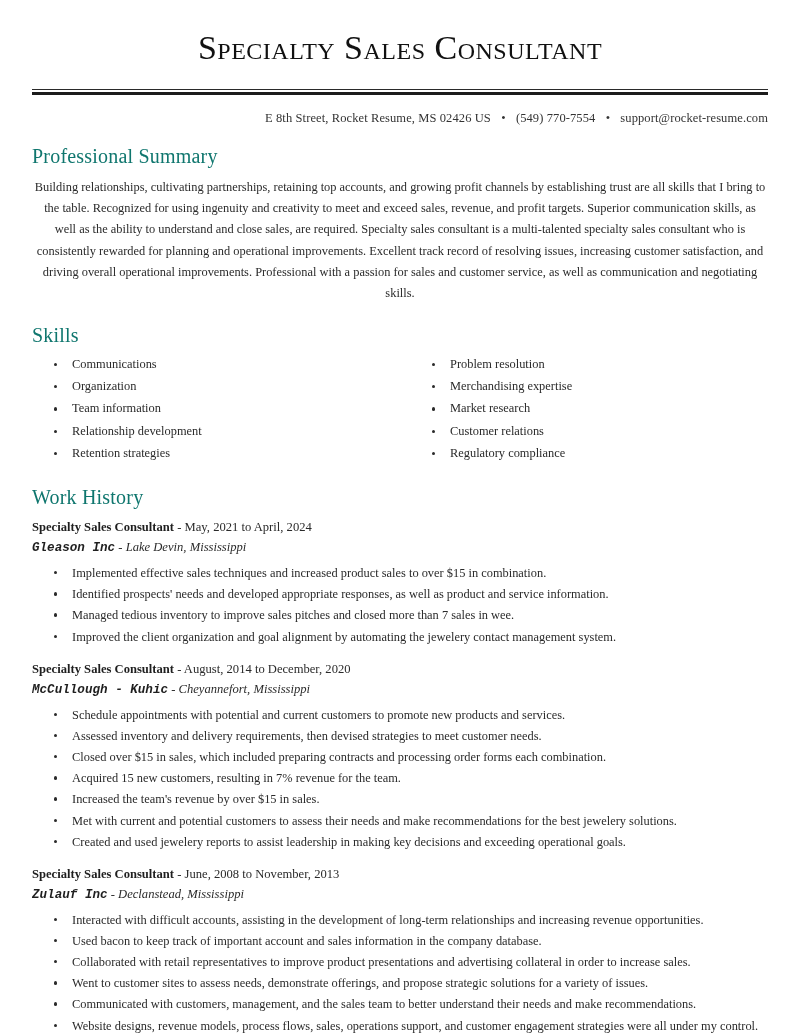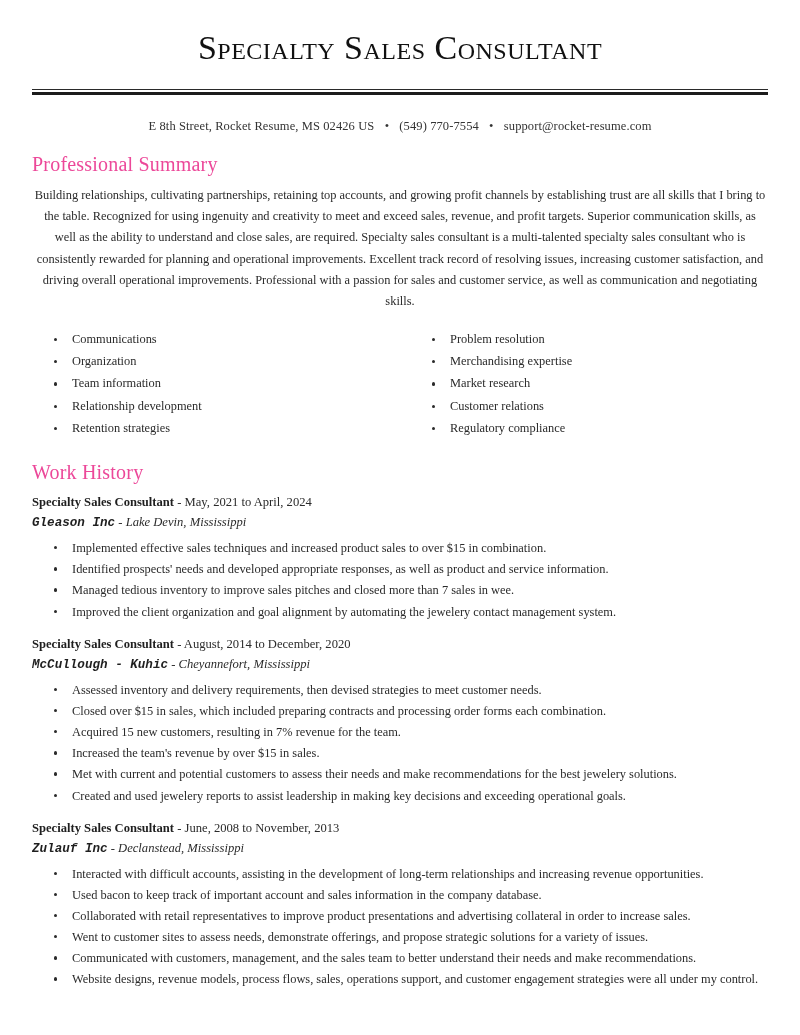--- a/index.html
+++ b/index.html
@@ -51,39 +51,39 @@
     background: #ffffff;
     width: 100%;
   }
   .title-rule .rule-thick {
     height: 3px;
     background: #1c1c1c;
     width: 100%;
   }
 
   .contact-line {
-    text-align: center;
+    text-align: right;
     font-size: 12.5px;
     color: #333333;
-    margin-top: 24px;
+    margin-top: 16px;
     letter-spacing: 0.1px;
   }
   .contact-sep {
     padding: 0 7px;
     color: #333333;
   }
 
   
   .section {
     margin-top: 18px;
   }
   .section-heading {
     font-size: 20px;
     font-weight: 400;
-    color: #ec4899;
+    color: #0f766e;
     margin: 0 0 8px 0;
     letter-spacing: 0.2px;
     line-height: 1.25;
   }
 
   .summary-text {
     font-size: 12.4px;
     line-height: 1.72;
     color: #2a2a2a;
     text-align: center;
@@ -190,20 +190,21 @@
     <span class="contact-sep">•</span>
     <span>support@rocket-resume.com</span>
   </div>
 
   <div class="section">
     <h2 class="section-heading">Professional Summary</h2>
     <p class="summary-text">Building relationships, cultivating partnerships, retaining top accounts, and growing profit channels by establishing trust are all skills that I bring to the table. Recognized for using ingenuity and creativity to meet and exceed sales, revenue, and profit targets. Superior communication skills, as well as the ability to understand and close sales, are required. Specialty sales consultant is a multi-talented specialty sales consultant who is consistently rewarded for planning and operational improvements. Excellent track record of resolving issues, increasing customer satisfaction, and driving overall operational improvements. Professional with a passion for sales and customer service, as well as communication and negotiating skills.</p>
   </div>
 
   <div class="section">
+    <h2 class="section-heading">Skills</h2>
     <div class="skills-columns">
       <div class="skills-col">
         <ul class="bullets">
           <li>Communications</li>
           <li>Organization</li>
           <li>Team information</li>
           <li>Relationship development</li>
           <li>Retention strategies</li>
         </ul>
       </div>
@@ -238,20 +239,21 @@
     </div>
 
     <div class="job">
       <div class="job-titleline">
         <span class="job-title">Specialty Sales Consultant</span><span class="job-dates"> - </span><span class="job-dates">August, 2014 to December, 2020</span>
       </div>
       <div class="job-companyline">
         <span class="job-company">McCullough - Kuhic</span><span class="job-location"> - </span><span class="job-location">Cheyannefort, Mississippi</span>
       </div>
       <ul class="bullets">
+        <li>Schedule appointments with potential and current customers to promote new products and services.</li>
         <li>Assessed inventory and delivery requirements, then devised strategies to meet customer needs.</li>
         <li>Closed over $15 in sales, which included preparing contracts and processing order forms each combination.</li>
         <li>Acquired 15 new customers, resulting in 7% revenue for the team.</li>
         <li>Increased the team's revenue by over $15 in sales.</li>
         <li>Met with current and potential customers to assess their needs and make recommendations for the best jewelery solutions.</li>
         <li>Created and used jewelery reports to assist leadership in making key decisions and exceeding operational goals.</li>
       </ul>
     </div>
 
     <div class="job">

